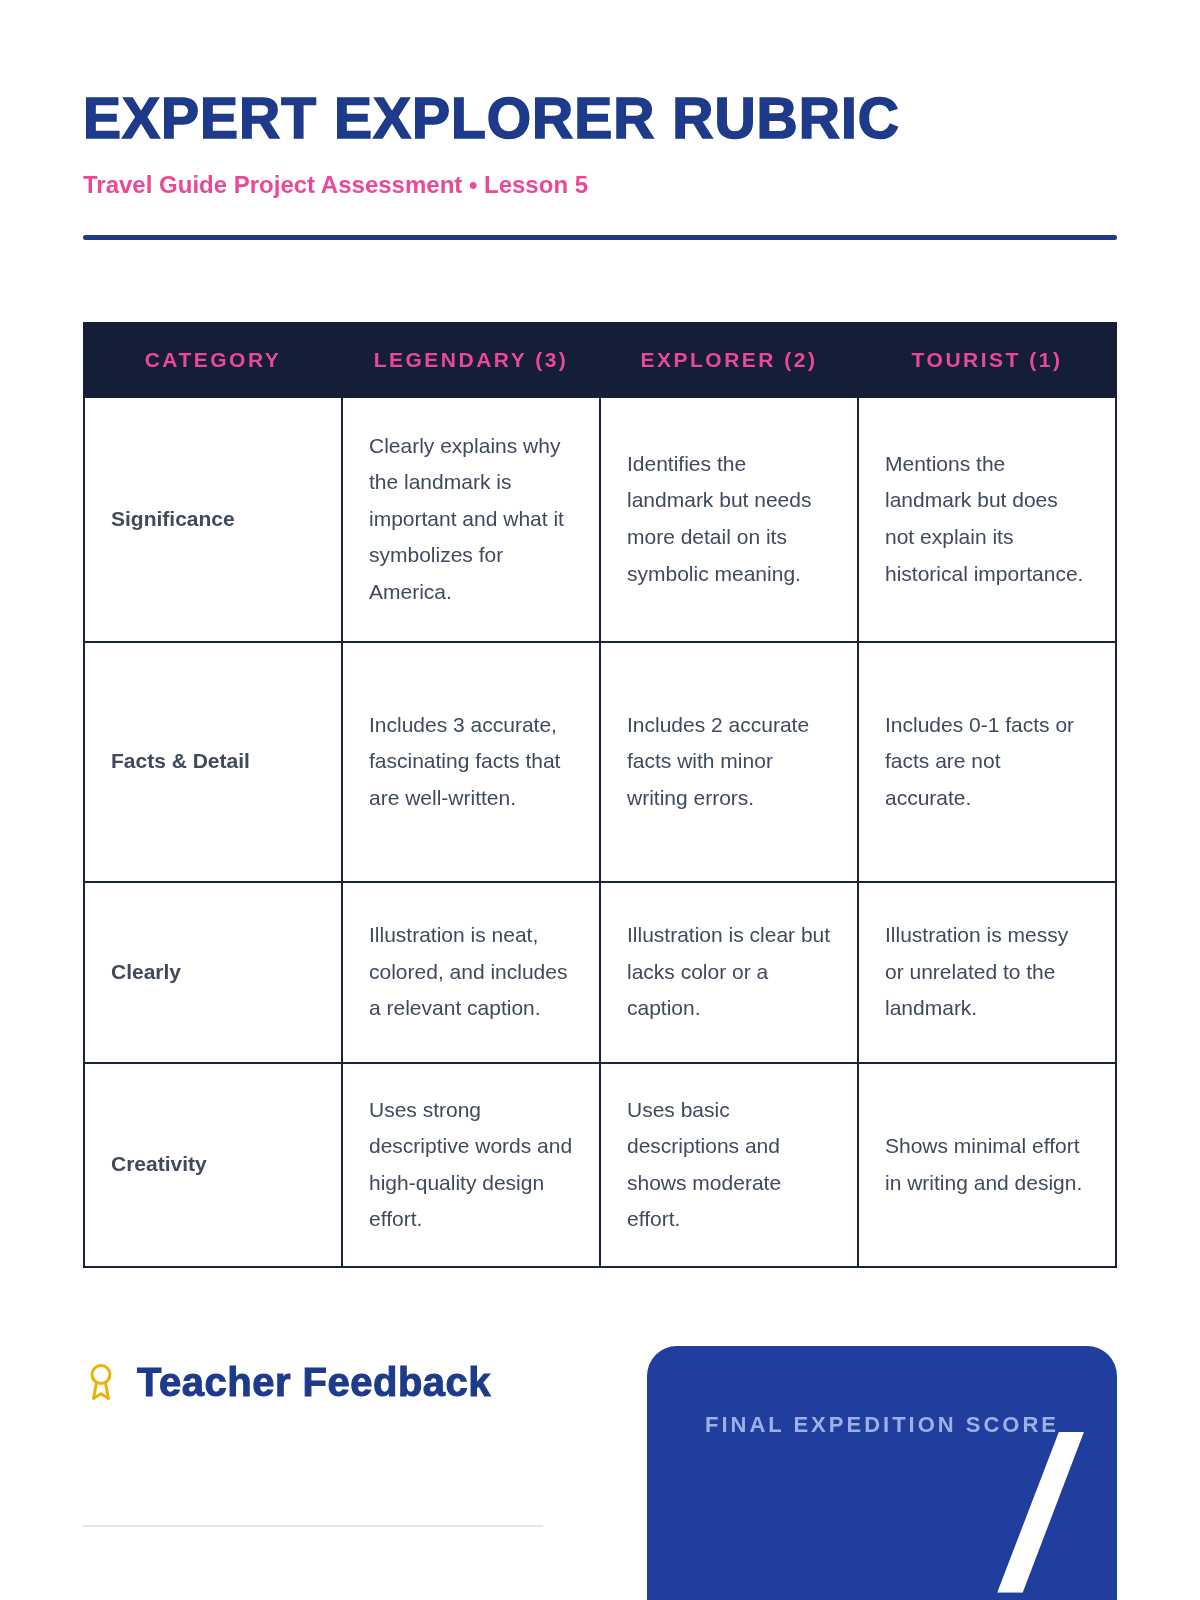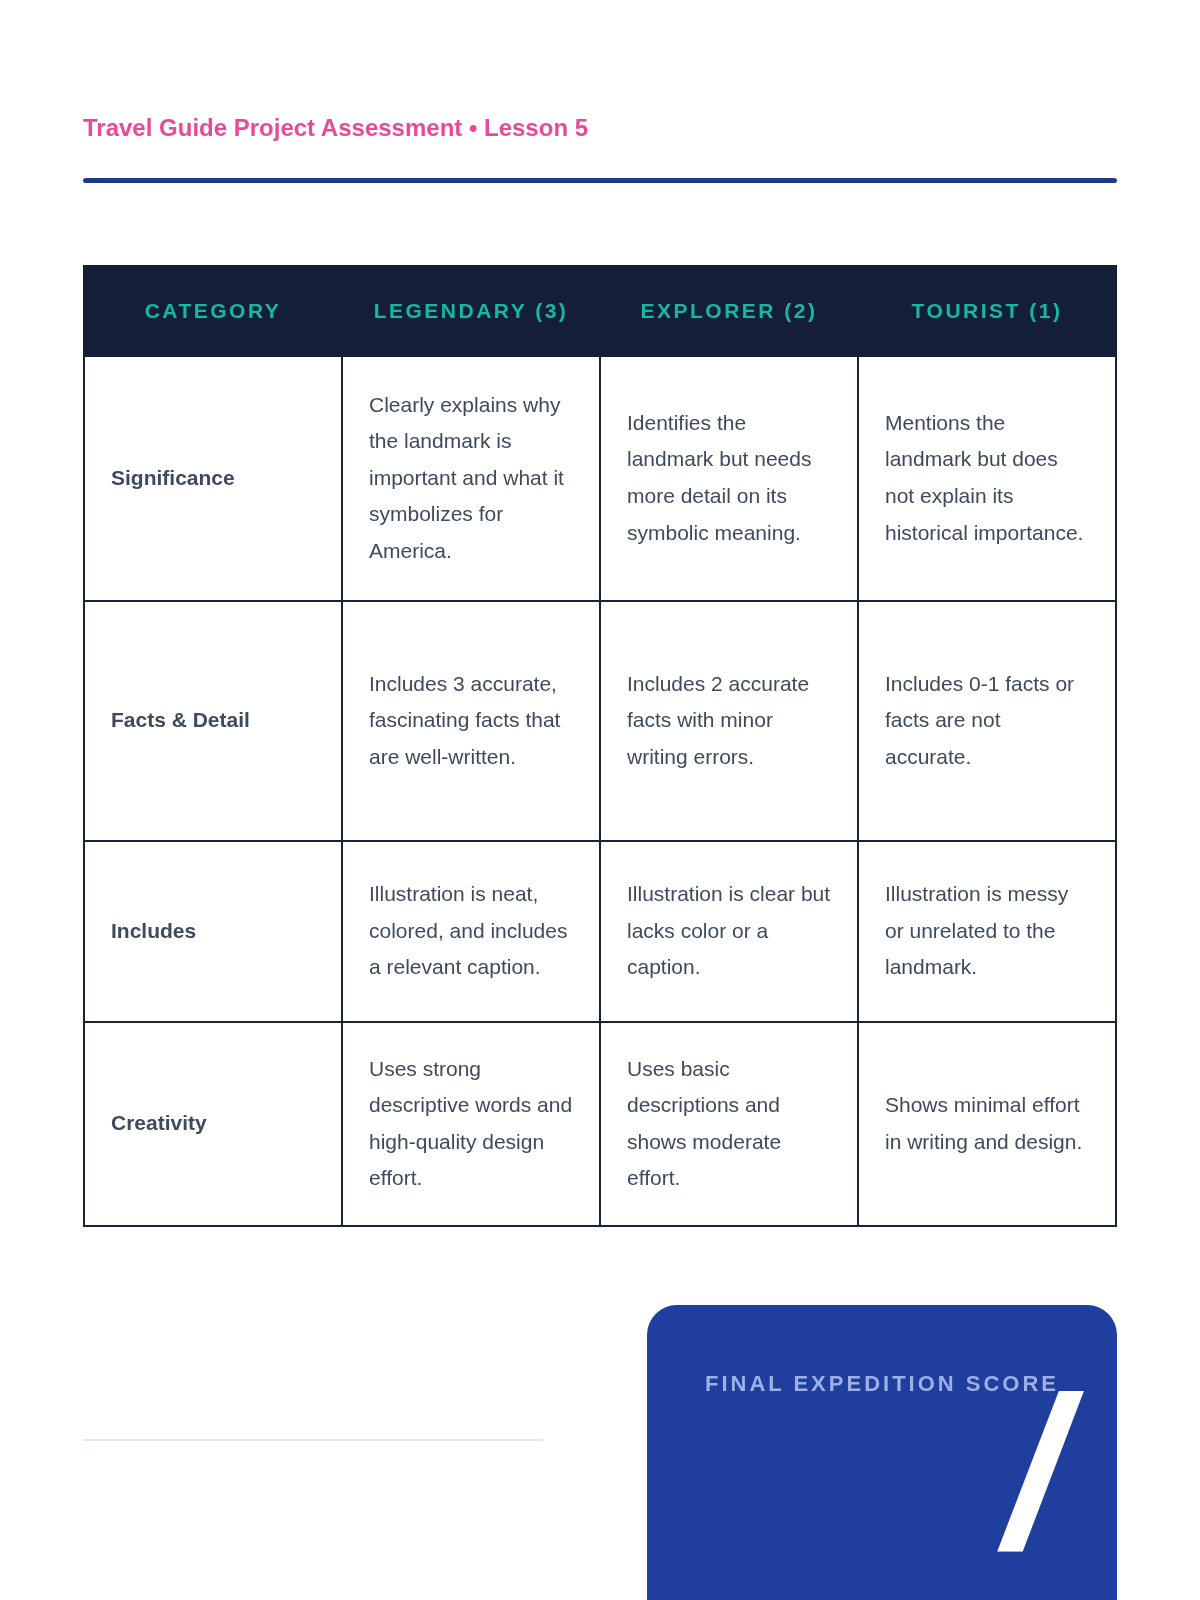--- a/index.html
+++ b/index.html
@@ -41,26 +41,26 @@
   
   table.rubric {
     margin-top: 82px;
     width: 100%;
     border-collapse: collapse;
     table-layout: fixed;
   }
   table.rubric th {
     background: #141e36;
     border: 2px solid #141e36;
-    color: #14b8a6;
+    color: #ec4899;
     font-size: 21px;
     font-weight: bold;
     letter-spacing: 2.5px;
     line-height: 1.5;
-    padding: 28px 18px;
+    padding: 20px 18px;
     text-align: center;
     vertical-align: middle;
   }
   table.rubric td {
     border: 2px solid #1a2438;
     background: #ffffff;
     font-size: 21px;
     color: #3f4a5e;
     line-height: 1.74;
     padding: 28px 26px;
@@ -132,20 +132,21 @@
     font-style: italic;
     color: #ffffff;
     line-height: 1;
   }
 </style>
 </head>
 <body>
 
 <div class="page">
 
+  <h1 class="title">EXPERT EXPLORER RUBRIC</h1>
   <div class="subtitle">Travel Guide Project Assessment • Lesson 5</div>
   <div class="divider"></div>
 
   <table class="rubric">
     <thead>
       <tr>
         <th>CATEGORY</th>
         <th>LEGENDARY (3)</th>
         <th>EXPLORER (2)</th>
         <th>TOURIST (1)</th>
@@ -158,37 +159,46 @@
         <td class="cell">Identifies the landmark but needs more detail on its symbolic meaning.</td>
         <td class="cell">Mentions the landmark but does not explain its historical importance.</td>
       </tr>
       <tr class="row-fact">
         <td class="cat cat-gray">Facts &amp; Detail</td>
         <td class="cell">Includes 3 accurate, fascinating facts that are well-written.</td>
         <td class="cell">Includes 2 accurate facts with minor writing errors.</td>
         <td class="cell">Includes 0-1 facts or facts are not accurate.</td>
       </tr>
       <tr class="row-vis">
-        <td class="cat cat-blue">Includes</td>
+        <td class="cat cat-blue">Clearly</td>
         <td class="cell">Illustration is neat, colored, and includes a relevant caption.</td>
         <td class="cell">Illustration is clear but lacks color or a caption.</td>
         <td class="cell">Illustration is messy or unrelated to the landmark.</td>
       </tr>
       <tr class="row-cre">
         <td class="cat cat-gray">Creativity</td>
         <td class="cell">Uses strong descriptive words and high-quality design effort.</td>
         <td class="cell">Uses basic descriptions and shows moderate effort.</td>
         <td class="cell">Shows minimal effort in writing and design.</td>
       </tr>
     </tbody>
   </table>
 
   <div class="bottom">
 
     <div class="feedback">
+      <div class="feedback-head">
+        <span class="icon">
+          <svg viewBox="0 0 24 26" fill="none" stroke="#eab308" stroke-width="2" stroke-linecap="round" stroke-linejoin="round">
+            <circle cx="12" cy="8" r="6"></circle>
+            <path d="M9 13.5 L7 24 L12 20.8 L17 24 L15 13.5"></path>
+          </svg>
+        </span>
+        <h2>Teacher Feedback</h2>
+      </div>
       <div class="feedback-line"></div>
     </div>
 
     <div class="score-card">
       <div class="score-label">FINAL EXPEDITION SCORE</div>
       <div class="score-slash">/</div>
     </div>
 
   </div>
 

